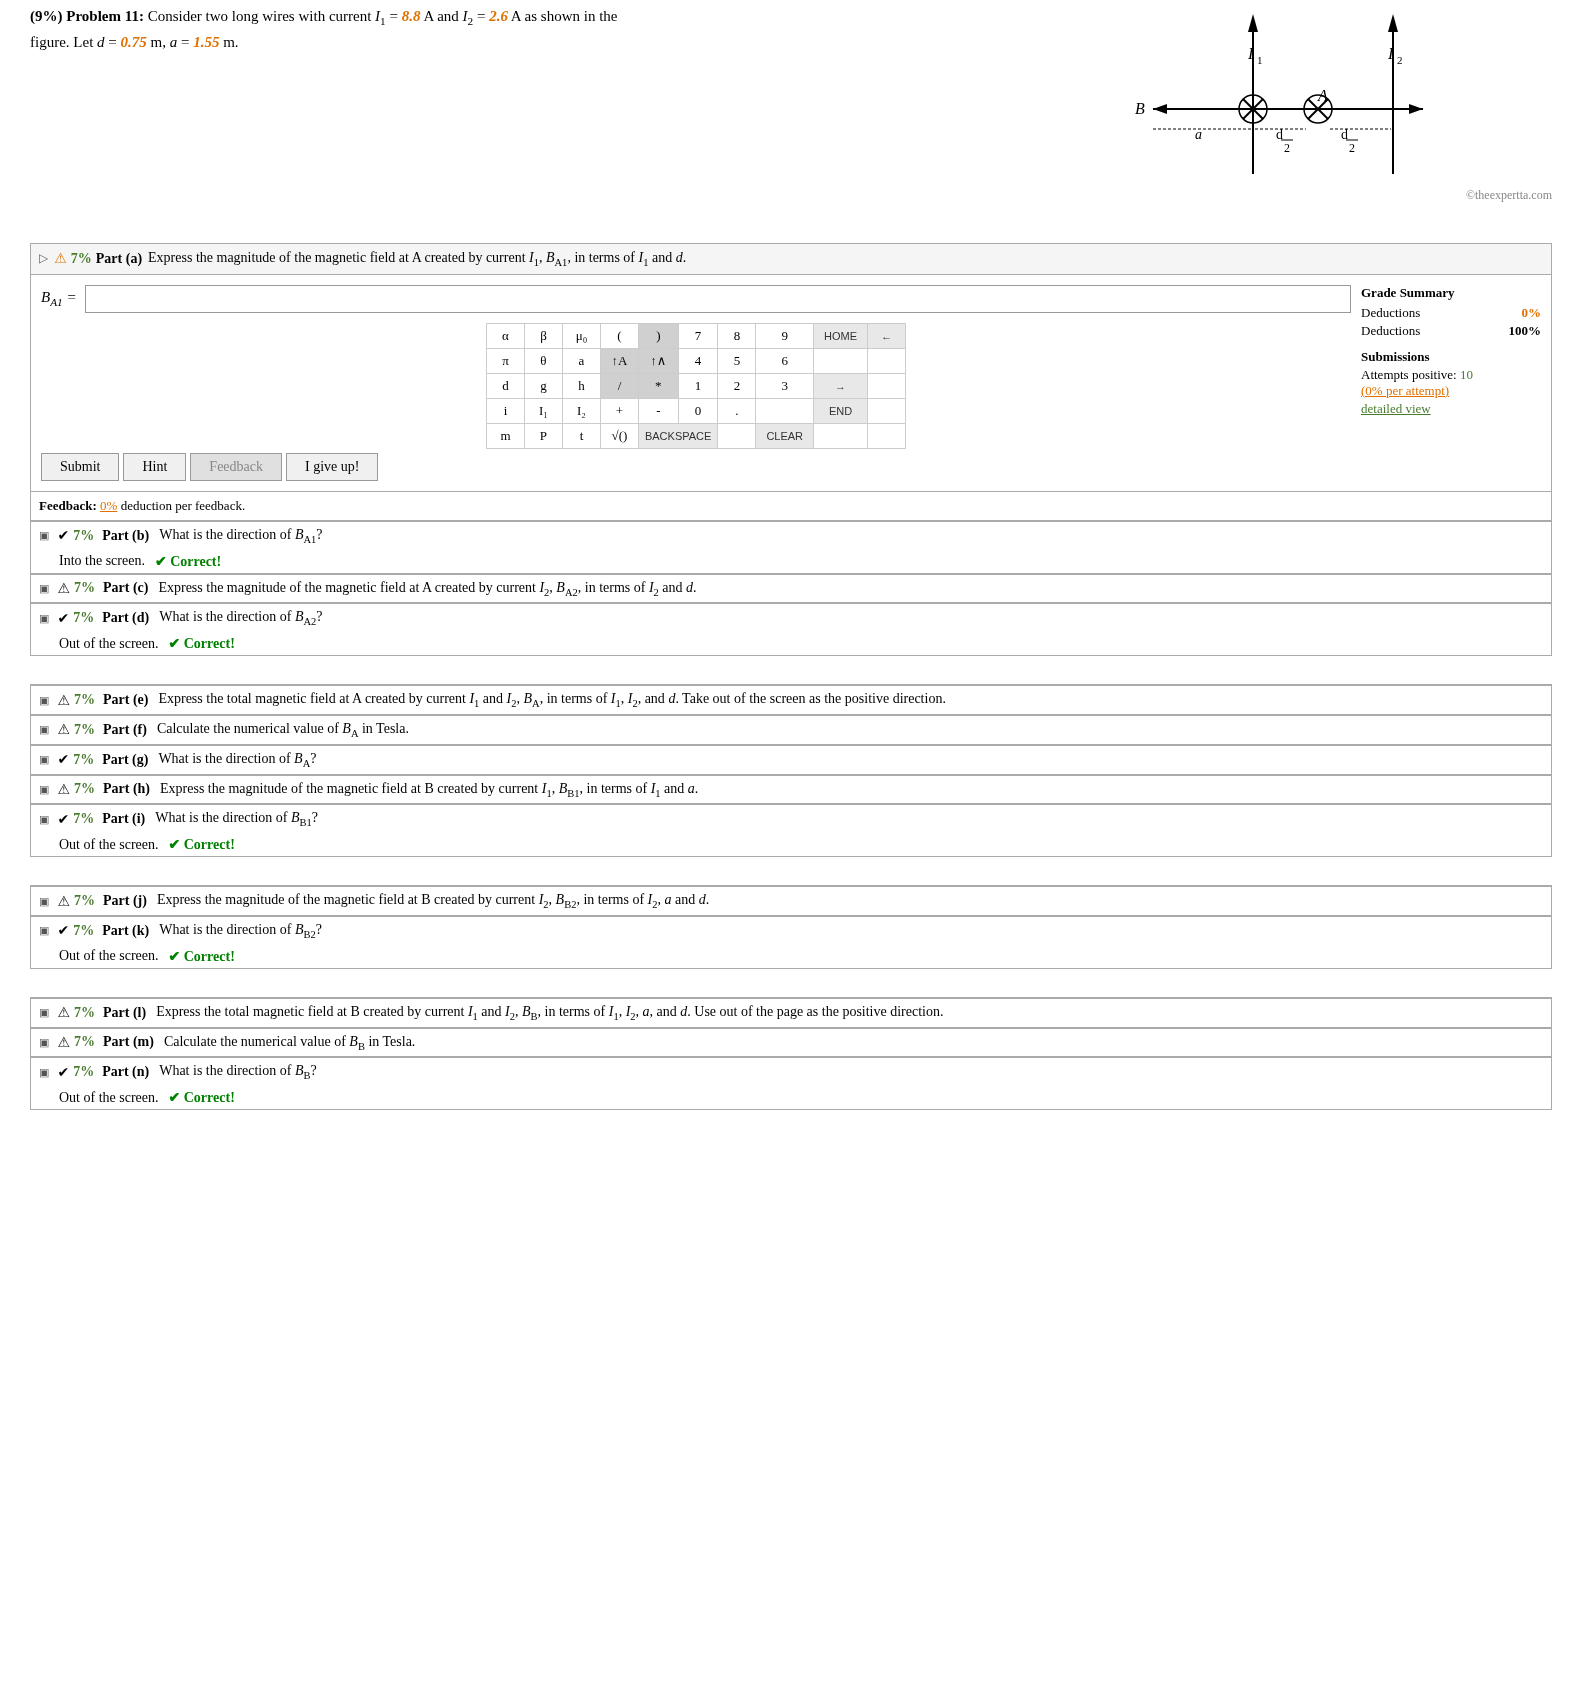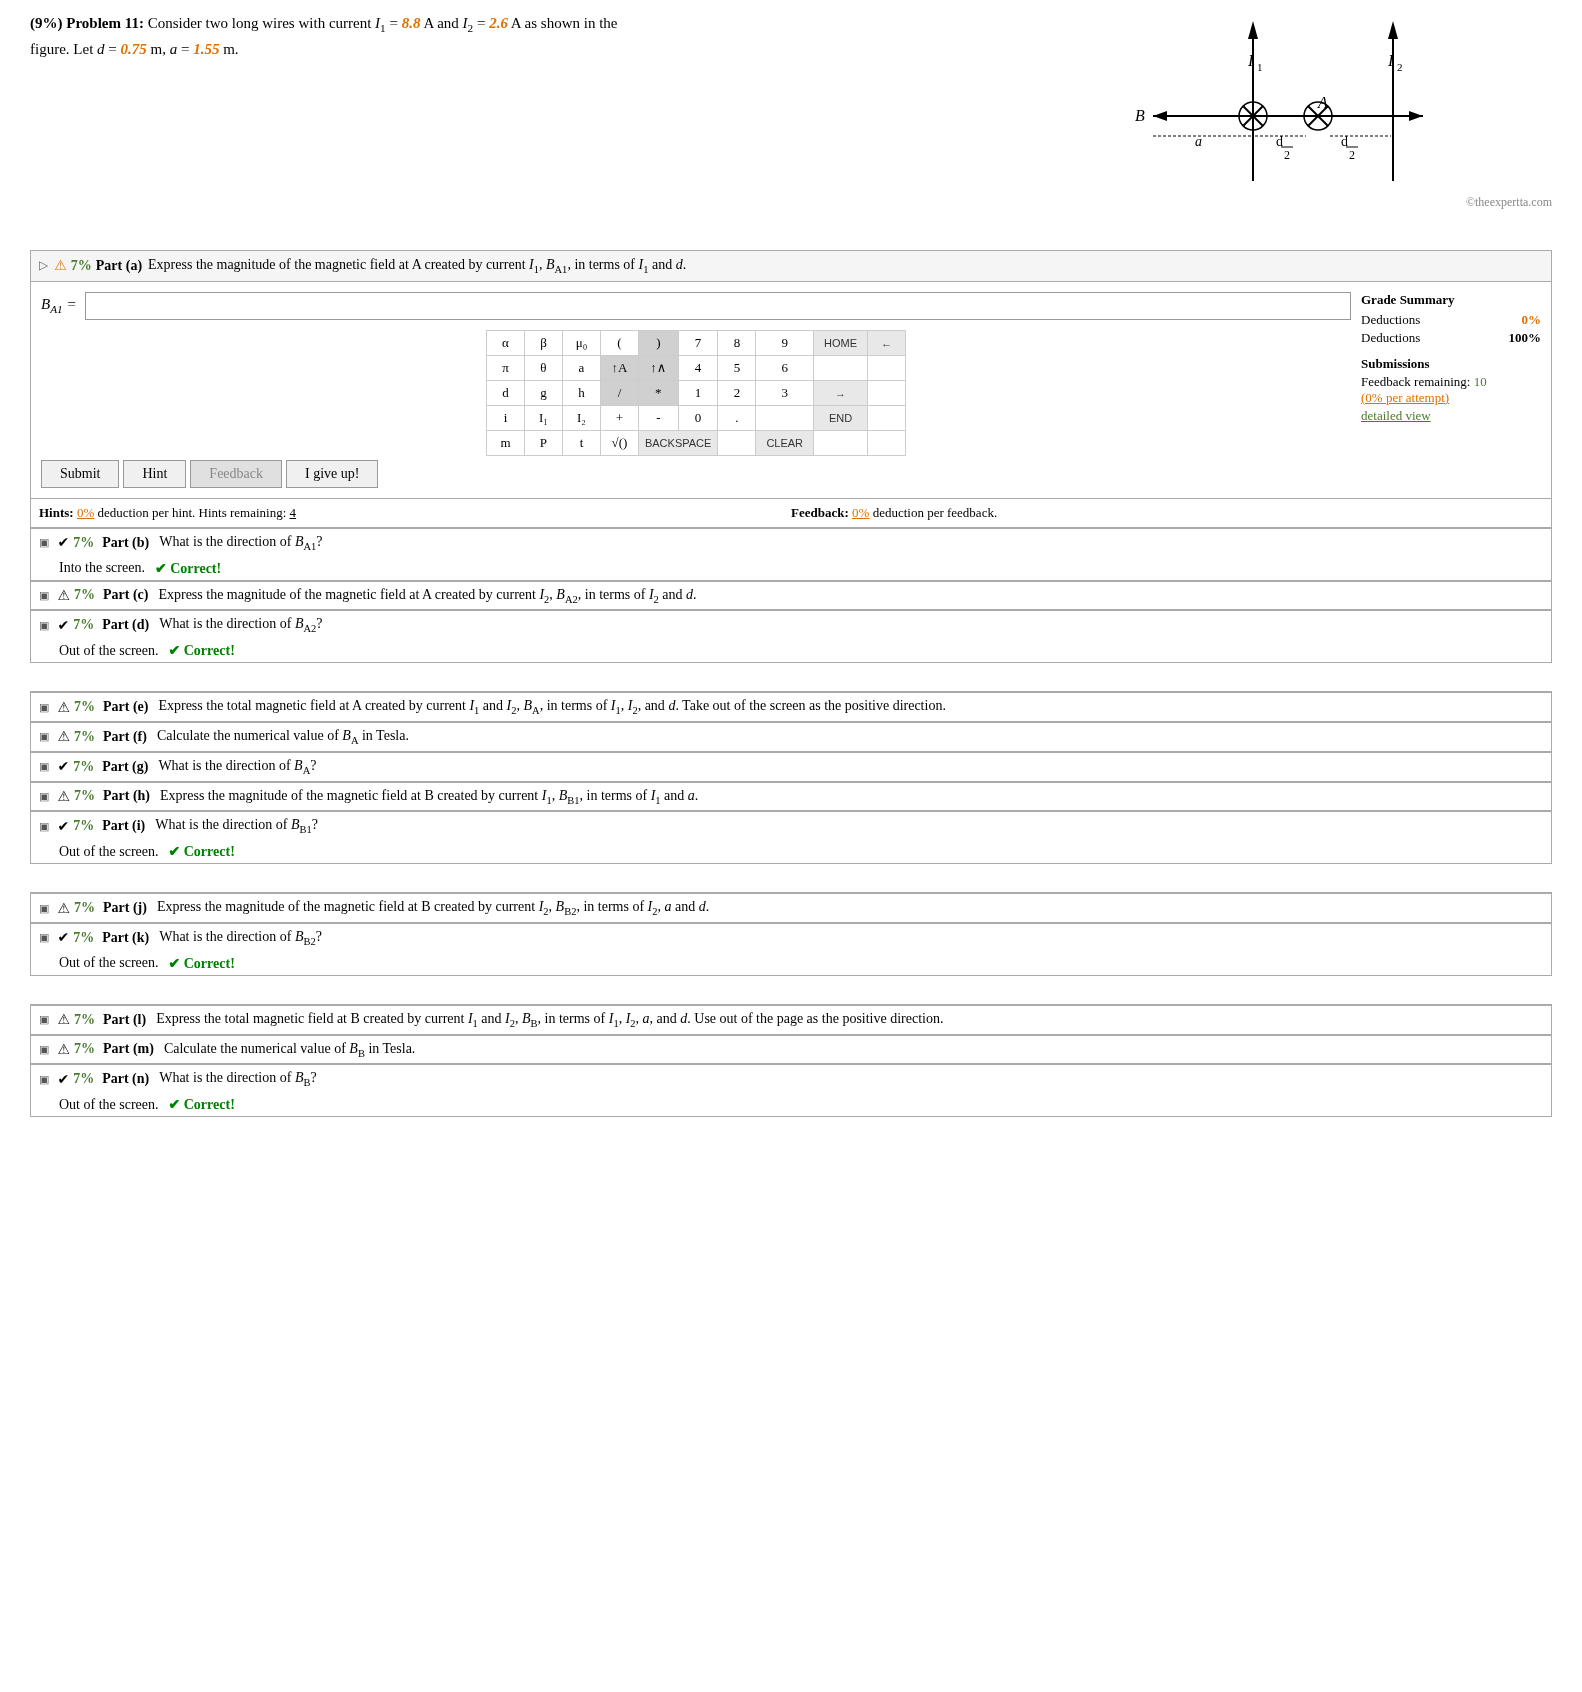--- a/index.html
+++ b/index.html
@@ -5,21 +5,21 @@
     * { box-sizing: border-box; margin: 0; padding: 0; }
     body {
       font-family: Georgia, 'Times New Roman', serif;
       font-size: 15px;
       background: #fff;
       color: #000;
       width: 1582px;
       min-height: 1692px;
     }
     .page-wrapper {
-      padding: 11px 30px;
+      padding: 4px 30px;
       max-width: 1582px;
     }
     .problem-header {
       display: flex;
       justify-content: space-between;
       align-items: flex-start;
       margin-bottom: 10px;
     }
     .problem-text {
       flex: 0 0 60%;
@@ -368,37 +368,31 @@
         <div class="grade-row">
           <span>Deductions</span>
           <span class="grade-pct">0%</span>
         </div>
         <div class="grade-row">
           <span>Deductions</span>
           <span class="grade-pct-bold"><b>100%</b></span>
         </div>
         <div class="submissions-title">Submissions</div>
         <div>
-          <span>Feedback remaining: </span>
+          <span>Attempts positive: </span>
           <span class="attempts-link">10</span>
         </div>
         <div>
           <span class="orange-link">(0% per attempt)</span>
         </div>
         <a class="detailed-link">detailed view</a>
       </div>
     </div>
 
     <div class="hints-row">
-      <div class="hints-left">
-        <span><b>Hints:</b> </span>
-        <span class="orange-link">0%</span>
-        <span> deduction per hint. Hints remaining: </span>
-        <span class="underline">4</span>
-      </div>
       <div class="hints-right">
         <span><b>Feedback:</b> </span>
         <span class="orange-link">0%</span>
         <span> deduction per feedback.</span>
       </div>
     </div>
   </div>
 
   <div style="border: 1px solid #aaa; border-top: none;">
     <div class="other-part">

